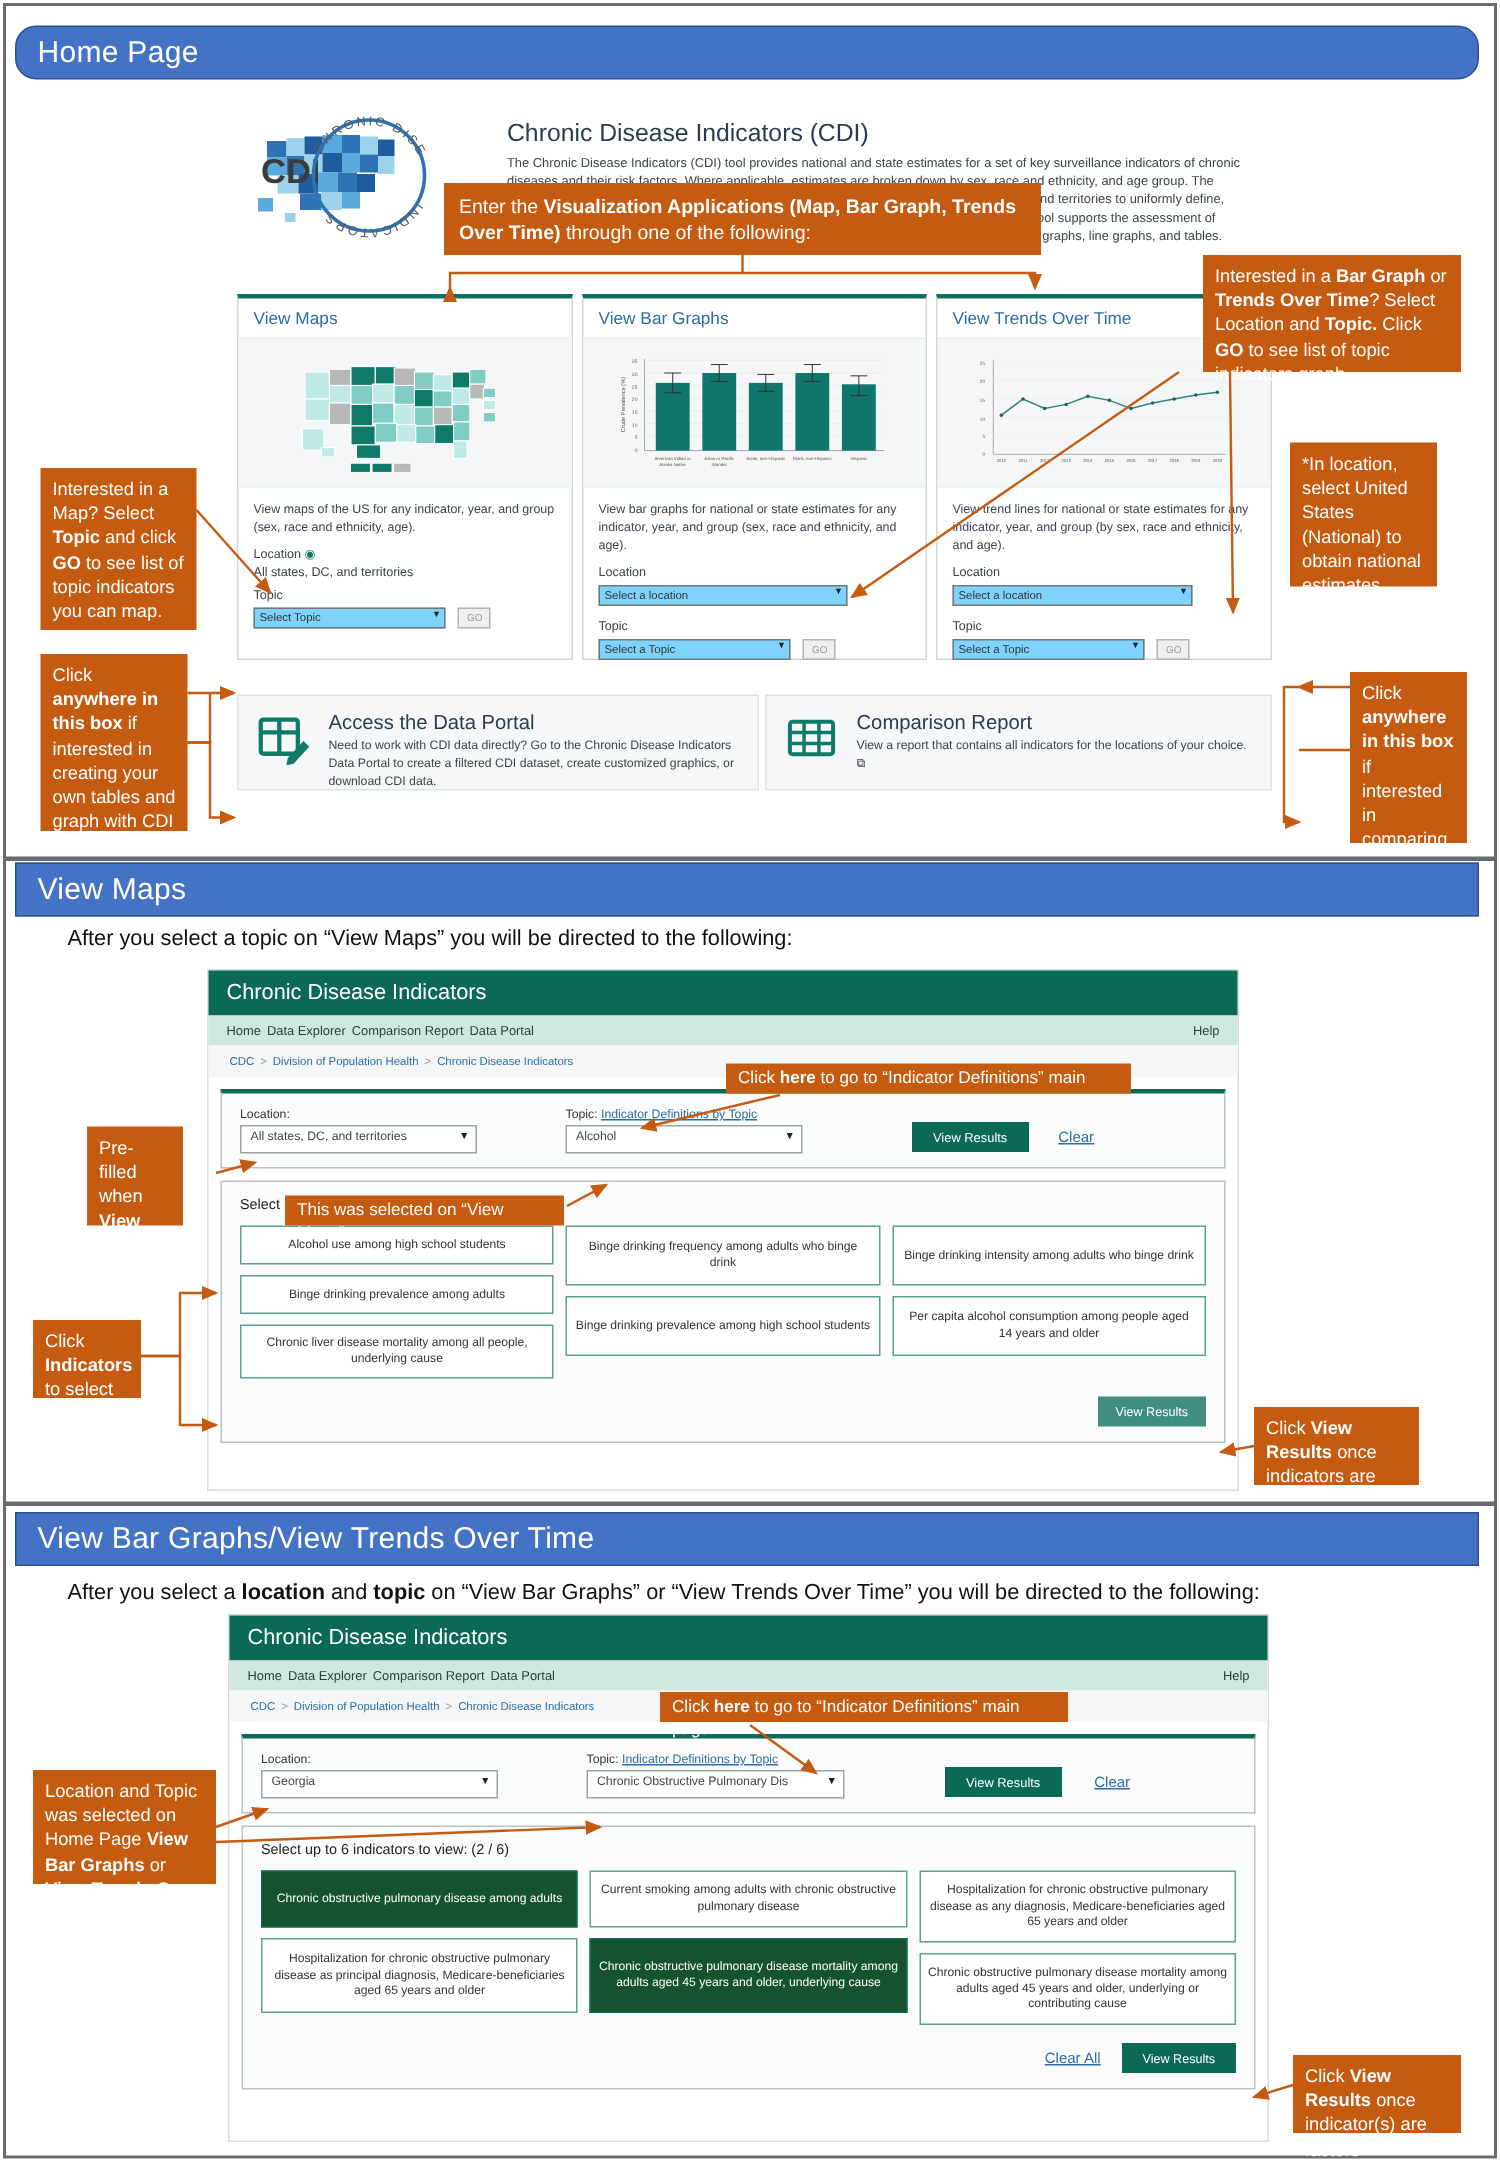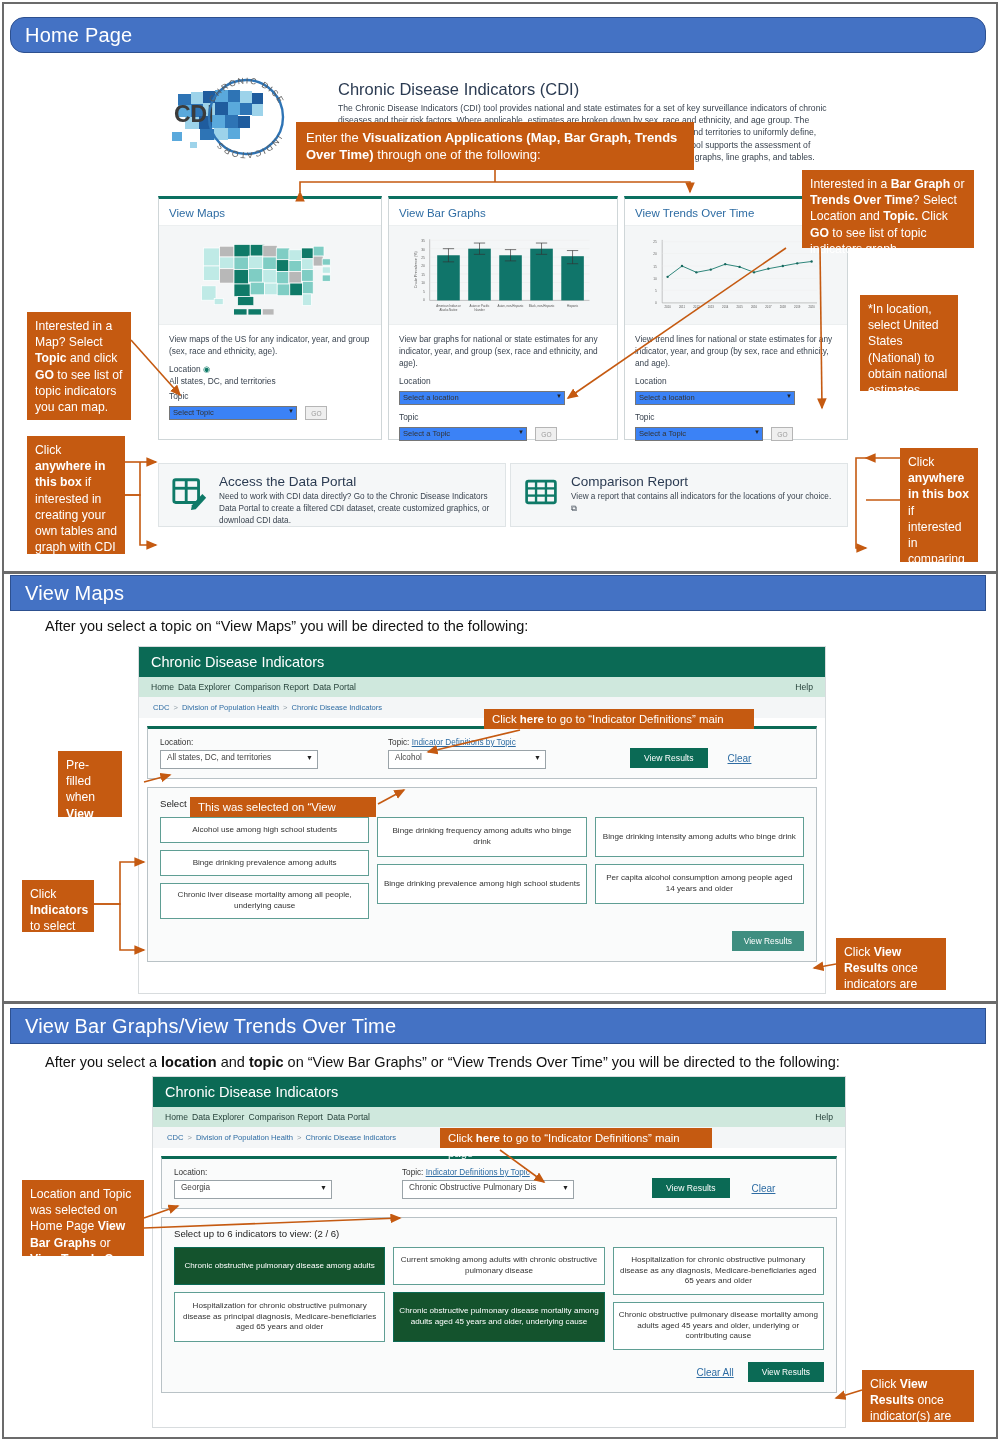--- a/index.html
+++ b/index.html
@@ -78,21 +78,21 @@
   .card .thumb {
     height:100px; background:#f4f6f7; border-top:1px solid #eceff0;
     border-bottom:1px solid #eceff0; display:flex;align-items:center;justify-content:center;
     overflow:hidden;
   }
   .card .body { padding:8px 10px; }
   .card .desc { font-size:8.3px; color:#3a4450; line-height:1.45; margin:0 0 7px 0; }
   .fld-label { font-size:8.4px; color:#3a4450; margin:4px 0 2px 0; }
   .fld-static { font-size:8.4px; color:#3a4450; margin:0 0 5px 0; }
   .sel {
-    display:inline-block; width:128px; height:14px; background:#3b82f6;
+    display:inline-block; width:128px; height:14px; background:#7dd3fc;
     border:1px solid #767676; font-size:7.6px; color:#333;
     padding:1px 12px 0 3px; position:relative; vertical-align:middle;
     white-space:nowrap; overflow:hidden;
   }
   .sel::after{
     content:"\25BC"; position:absolute; right:2px; top:1px; font-size:6px; color:#222;
   }
   .go-btn {
     display:inline-block; width:22px; height:14px; background:#efefef;
     border:1px solid #b5b5b5; font-size:6.6px; color:#9a9a9a;
@@ -124,21 +124,21 @@
   .app-nav .spacer { flex:1; }
   .crumbs {
     background:#f4f6f7; font-size:7.6px; color:#2e6ca3;
     padding:6px 14px;
   }
   .crumbs .sep { color:#8e9aa3; margin:0 4px; }
   .panel {
     margin:8px; background:#fafbfb; border:1px solid #b9c2c6; border-top:3px solid #0b6a55;
     padding:9px 12px;
   }
-  .panel-row { display:flex; align-items:flex-end; gap:12px; }
+  .panel-row { display:flex; align-items:flex-end; gap:1px; }
   .f-label { font-size:8.2px; color:#333; margin-bottom:3px; }
   .f-link { font-size:8.2px; color:#2e6ca3; text-decoration:underline; }
   .f-sel {
     width:158px; height:19px; background:#fff; border:1px solid #9aa3a8;
     font-size:8.2px; color:#444; padding:2px 14px 0 6px;
     position:relative; white-space:nowrap; overflow:hidden;
   }
   .f-sel::after{ content:"\25BC"; position:absolute; right:4px; top:3px; font-size:7px; color:#222;}
   .vr-btn {
     background:#0b6a55; color:#fff; font-size:8.6px;

